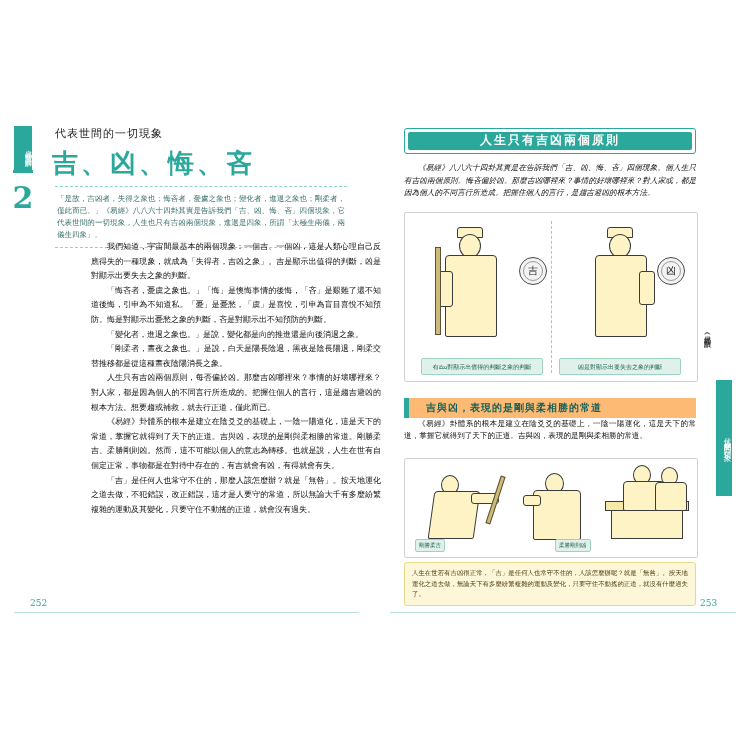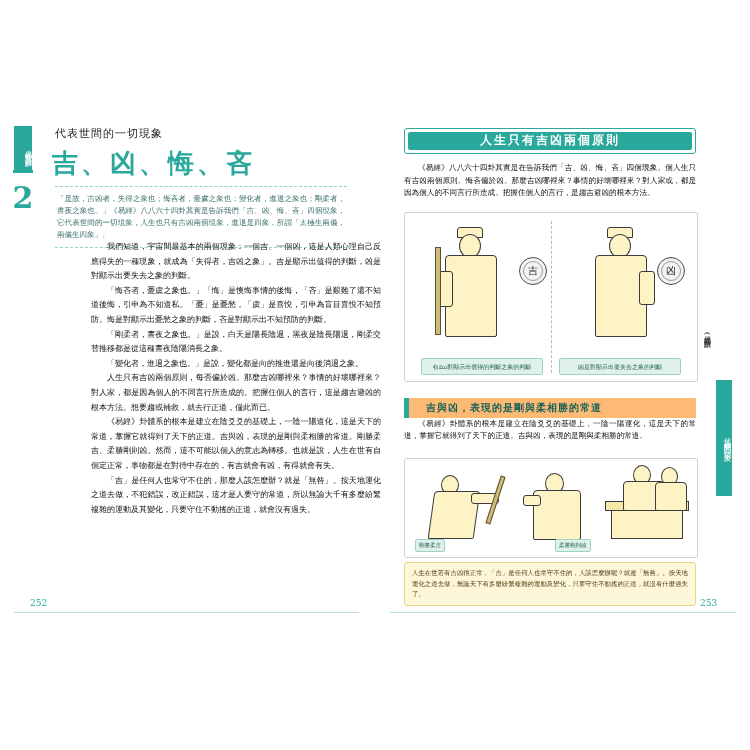--- a/index.html
+++ b/index.html
@@ -55,21 +55,21 @@
   .r-headbar{
     position:absolute;left:404px;top:128px;width:290px;height:24px;
     border:1.5px solid #2aa89c;border-radius:3px;background:#fff;
   }
   .r-headbar .inner{
     position:absolute;left:3px;top:3px;right:3px;bottom:3px;background:#2aa89c;border-radius:2px;
     color:#fff;font-size:12px;font-weight:bold;letter-spacing:2px;text-align:center;line-height:16px;
   }
   .r-intro{
     position:absolute;left:404px;top:162px;width:292px;font-size:7.6px;line-height:12.6px;
-    color:#111;text-align:justify;
+    color:#111;text-align:justify;font-style:italic;
   }
   .r-intro p{margin:0;text-indent:14px;}
 
   .panel1{
     position:absolute;left:404px;top:212px;width:292px;height:168px;
     border:1px solid #cfd3d4;border-radius:2px;background:#fff;
   }
   .panel1 .vdiv{position:absolute;left:50%;top:8px;bottom:8px;width:0;border-left:1px dashed #b9bdbe;}
   .cap-green{
     position:absolute;bottom:6px;background:#dff1ea;border:1px solid #9ed3c2;border-radius:2px;
@@ -147,27 +147,27 @@
 <div class="spread">
 
   <div class="page-left"></div>
 
   <div class="left-tab">易經智慧‧圖解</div>
   <div class="chapnum">2</div>
 
   <div class="l-subtitle">代表世間的一切現象</div>
   <div class="l-title">吉、凶、悔、吝</div>
 
-  <div class="l-lead">「是故，吉凶者，失得之象也；悔吝者，憂虞之象也；變化者，進退之象也；剛柔者，晝夜之象也。」《易經》八八六十四卦其實是告訴我們「吉、凶、悔、吝」四個現象，它代表世間的一切現象，人生也只有吉凶兩個現象，進退是四象，所謂「太極生兩儀，兩儀生四象」。</div>
+  <div class="l-lead">「是故，吉凶者，失得之象也；悔吝者，憂虞之象也；變化者，進退之象也；剛柔者，僅此而已。」《易經》八八六十四卦其實是告訴我們「吉、凶、悔、吝」四個現象，它代表世間的一切現象，人生也只有吉凶兩個現象，進退是四象，所謂「太極生兩儀，兩儀生四象」。</div>
 
   <div class="l-body">
     <p>我們知道，宇宙間最基本的兩個現象：一個吉、一個凶，這是人類心理自己反應得失的一種現象，就成為「失得者，吉凶之象」。吉是顯示出值得的判斷，凶是對顯示出要失去之象的判斷。</p>
     <p>「悔吝者，憂虞之象也。」「悔」是懊悔事情的後悔，「吝」是艱難了還不知道後悔，引申為不知道私。「憂」是憂愁，「虞」是喜悅，引申為盲目喜悅不知預防。悔是對顯示出憂愁之象的判斷，吝是對顯示出不知預防的判斷。</p>
+    <p>「變化者，進退之象也。」是說，變化都是向的推進還是向後消退之象。</p>
     <p>「剛柔者，晝夜之象也。」是說，白天是陽長陰退，黑夜是陰長陽退，剛柔交替推移都是從這種晝夜陰陽消長之象。</p>
-    <p>「變化者，進退之象也。」是說，變化都是向的推進還是向後消退之象。</p>
     <p>人生只有吉凶兩個原則，每否偏於凶。那麼吉凶哪裡來？事情的好壞哪裡來？對人家，都是因為個人的不同言行所造成的。把握住個人的言行，這是趨吉避凶的根本方法。想要趨或補救，就去行正道，僅此而已。</p>
     <p>《易經》卦體系的根本是建立在陰爻爻的基礎上，一陰一陽道化，這是天下的常道，掌握它就得到了天下的正道。吉與凶，表現的是剛與柔相勝的常道。剛勝柔吉、柔勝剛則凶。然而，這不可能以個人的意志為轉移。也就是說，人生在世有自個定正常，事物都是在對待中存在的，有吉就會有凶，有得就會有失。</p>
     <p>「吉」是任何人也常守不住的，那麼人該怎麼辦？就是「無咎」。按天地運化之道去做，不犯錯誤，改正錯誤，這才是人要守的常道，所以無論大千有多麼紛繁複雜的運動及其變化，只要守住不動搖的正道，就會沒有過失。</p>
   </div>
 
   <div class="rule-left"></div>
   <div class="pageno-left">252</div>
 
   <div class="page-right"></div>
 

